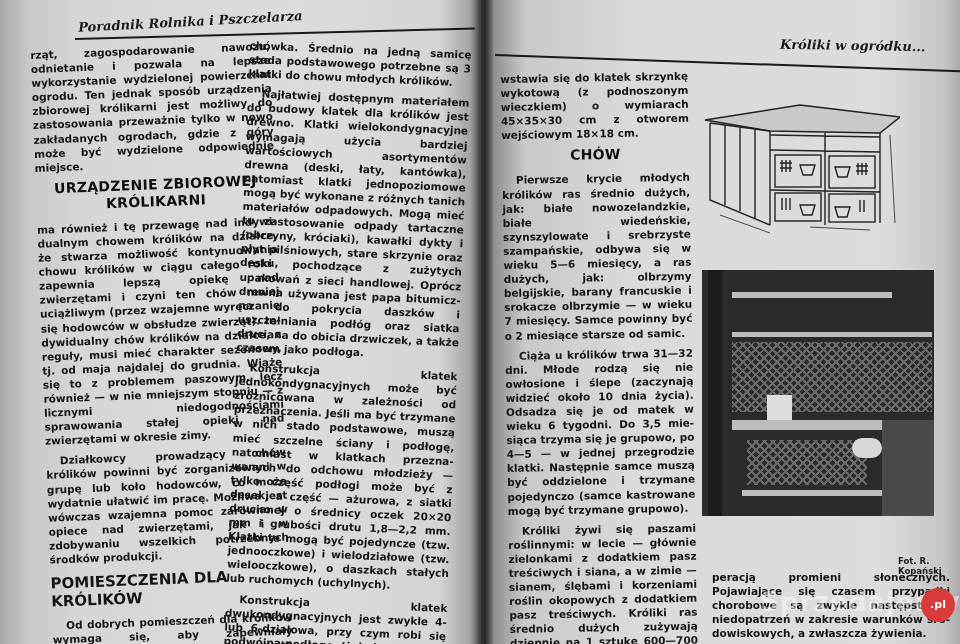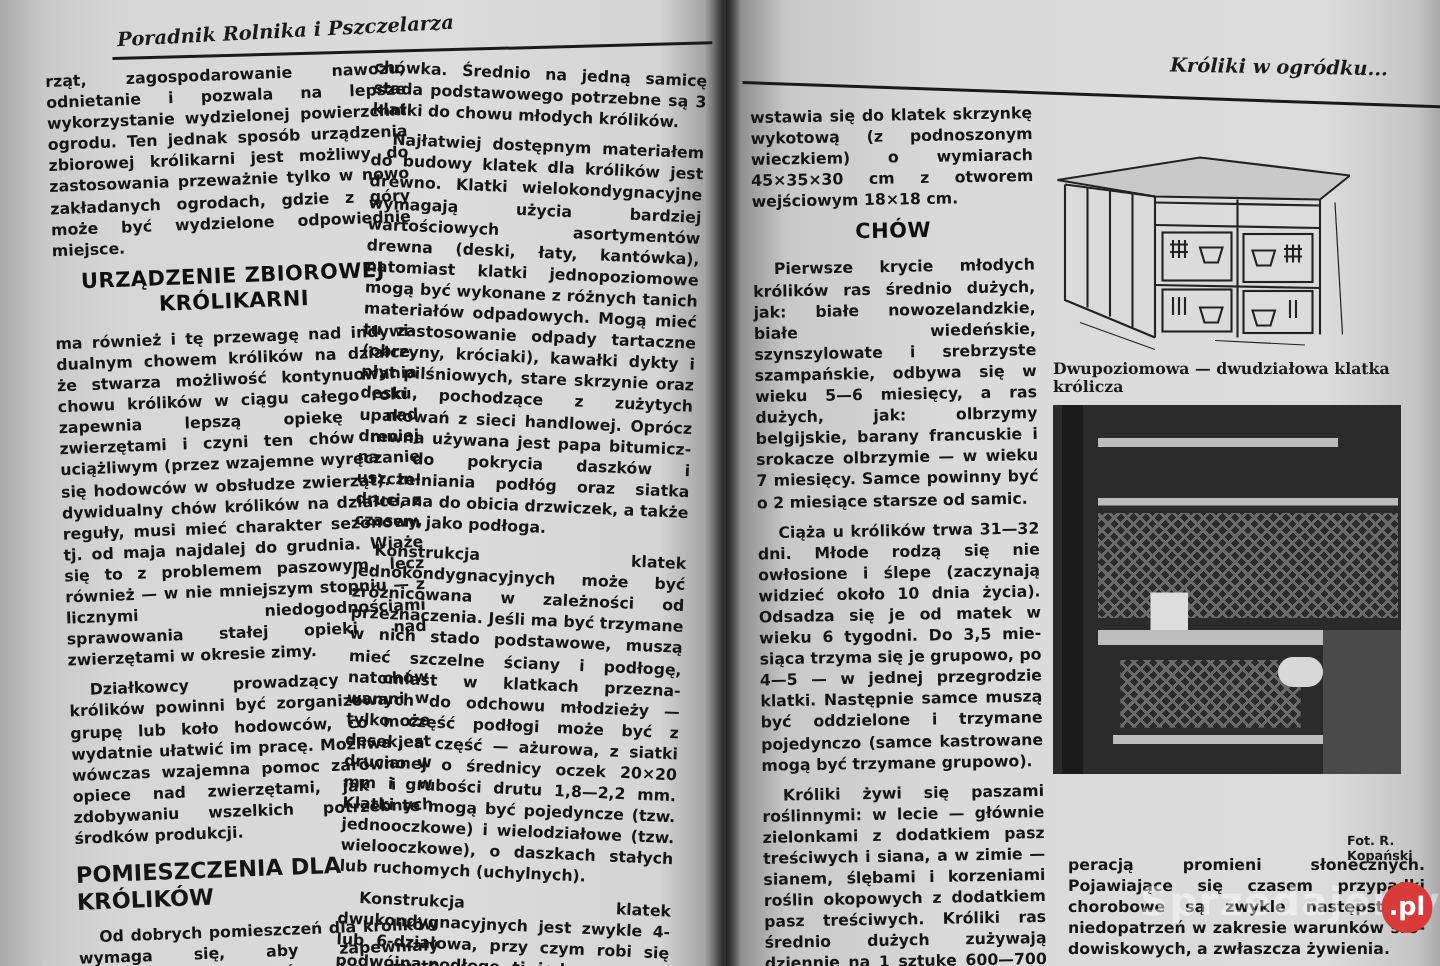--- a/index.html
+++ b/index.html
@@ -80,21 +80,21 @@
       position: absolute;
       background-image: repeating-linear-gradient(45deg, #6a6a6a 0 2px, transparent 2px 6px),
                         repeating-linear-gradient(-45deg, #6a6a6a 0 2px, transparent 2px 6px);
     }
     .watermark {
       position: absolute; left: 760px; top: 587px; font-size: 26px; font-weight: bold;
       color: rgba(255,255,255,0.45); letter-spacing: 1px; font-family: "DejaVu Sans", sans-serif;
     }
     .wm-badge {
       position: absolute; left: 921px; top: 588px; width: 34px; height: 34px; border-radius: 50%;
-      background: #d93a3a; color: #fff; font-weight: bold; font-size: 17px; text-align: center; line-height: 34px;
+      background: #d93a3a; color: #fff; font-weight: bold; font-size: 11px; text-align: center; line-height: 34px;
     }
   </style>
 </head>
 <body>
 
 <div class="book">
 
   <div class="page left"></div>
   <div class="page right"></div>
   <div class="spine-shadow"></div>
@@ -145,21 +145,20 @@
       <path d="M70 115 L180 117"></path>
       <path d="M100 90 L115 90 L112 100 L103 100 Z M135 92 L150 92 L147 102 L138 102 Z"></path>
       <path d="M100 130 L115 130 L112 140 L103 140 Z M135 132 L150 132 L147 142 L138 142 Z"></path>
       <path d="M82 85 l0 12 M86 85 l0 12 M90 85 l0 12 M80 88 l12 0 M80 93 l12 0"></path>
       <path d="M158 88 l0 12 M162 88 l0 12 M166 88 l0 12 M156 91 l12 0 M156 96 l12 0"></path>
       <path d="M82 123 l0 12 M86 123 l0 12 M90 123 l0 12 M160 125 l0 12 M164 125 l0 12"></path>
       <path d="M190 60 L195 148" stroke-width="0.8"></path>
       <path d="M20 140 L70 158 M110 152 L170 155" stroke-width="0.8"></path>
     </g>
   </svg>
-  <div class="caption one">Dwupoziomowa — dwudziałowa klatka królicza</div>
 
   <div class="photo">
     <div class="bar" style="left:30px;top:22px;width:160px;height:6px;"></div>
     <div class="bar" style="left:30px;top:62px;width:200px;height:5px;"></div>
     <div class="mesh" style="left:30px;top:72px;width:200px;height:70px;"></div>
     <div class="bar" style="left:30px;top:150px;width:200px;height:10px;"></div>
     <div class="bar" style="left:65px;top:125px;width:25px;height:25px;background:#ddd;"></div>
     <div class="mesh" style="left:45px;top:170px;width:120px;height:45px;"></div>
     <div class="bar" style="left:40px;top:220px;width:150px;height:6px;"></div>
     <div class="bar" style="left:150px;top:168px;width:30px;height:20px;border-radius:10px;background:#d8d8d8;"></div>

